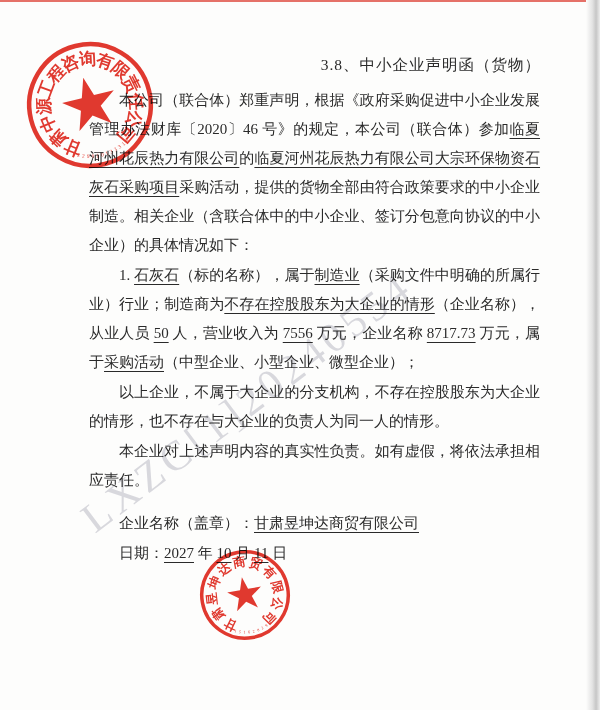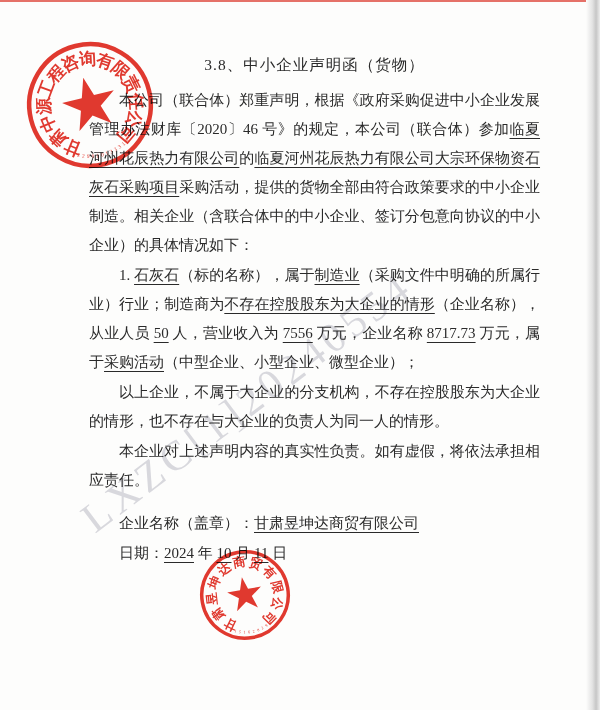--- a/index.html
+++ b/index.html
@@ -15,21 +15,21 @@
   .watermark{
     position:absolute;left:247px;top:402px;
     transform:translate(-50%,-50%) rotate(-37deg);
     font-size:42px;letter-spacing:5px;white-space:nowrap;
     color:#b4b4bf;opacity:.5;z-index:1;
   }
   .content{
     position:absolute;left:88px;top:50px;width:453px;z-index:2;
     font-size:15px;line-height:29px;text-align:justify;
   }
-  .doc-title{font-size:15.5px;font-weight:normal;text-align:center;margin:0 0 7px 0;letter-spacing:1px;}
+  .doc-title{font-size:15.5px;font-weight:normal;text-align:right;margin:0 0 7px 0;letter-spacing:1px;}
   .content p{margin:1px;text-indent:2em;}
   .content p.gap-before{margin-top:14px;}
   .content u{text-decoration-thickness:1px;text-underline-offset:4px;}
   .stamp{position:absolute;z-index:3;color:#df2318;mix-blend-mode:multiply;opacity:.9;}
   .stamp svg{display:block;width:100%;height:100%;overflow:visible;}
   .stamp-top{left:26px;top:41px;width:128px;height:128px;transform:rotate(-14deg);}
   .stamp-bottom{left:199px;top:549px;width:92px;height:92px;transform:rotate(-10deg);}
 </style>
 </head>
 <body>
@@ -41,21 +41,21 @@
 
   <div class="watermark">LXZC[1]20240554</div>
 
   <div class="content">
     <h1 class="doc-title">3.8、中小企业声明函（货物）</h1>
     <p><span>本公司（联合体）郑重声明，根据《政府采购促进中小企业发展管理办法财库〔2020〕46 号》的规定，本公司（联合体）参加</span><u>临夏河州花辰热力有限公司</u><span>的</span><u>临夏河州花辰热力有限公司大宗环保物资石灰石采购项目</u><span>采购活动，提供的货物全部由符合政策要求的中小企业制造。相关企业（含联合体中的中小企业、签订分包意向协议的中小企业）的具体情况如下：</span></p>
     <p><span>1. </span><u>石灰石</u><span>（标的名称），属于</span><u>制造业</u><span>（采购文件中明确的所属行业）行业；制造商为</span><u>不存在控股股东为大企业的情形</u><span>（企业名称），从业人员 </span><u>50</u><span> 人，营业收入为 </span><u>7556</u><span> 万元，企业名称 </span><u>8717.73</u><span> 万元，属于</span><u>采购活动</u><span>（中型企业、小型企业、微型企业）；</span></p>
     <p><span>以上企业，不属于大企业的分支机构，不存在控股股东为大企业的情形，也不存在与大企业的负责人为同一人的情形。</span></p>
     <p><span>本企业对上述声明内容的真实性负责。如有虚假，将依法承担相应责任。</span></p>
     <p class="gap-before"><span>企业名称（盖章）：</span><u>甘肃昱坤达商贸有限公司</u></p>
-    <p><span>日期：</span><u>2024</u><span> 年 </span><u>10</u><span> 月 </span><u>11</u><span> 日</span></p>
+    <p><span>日期：</span><u>2027</u><span> 年 </span><u>10</u><span> 月 </span><u>11</u><span> 日</span></p>
   </div>
 
   <div class="stamp stamp-top">
     <svg id="stamp-top-svg" viewBox="0 0 128 128">
         <circle cx="64" cy="64" r="60.75" fill="none" stroke="currentColor" stroke-width="4.5"></circle>
         <path d="M64.00,36.00L70.29,55.35L90.63,55.35L74.17,67.31L80.46,86.65L64.00,74.70L47.54,86.65L53.83,67.31L37.37,55.35L57.71,55.35Z" fill="currentColor"></path>
         <text x="36.96187839454624" y="101.21478174124758" text-anchor="middle" dominant-baseline="central" font-size="17" font-weight="bold" fill="currentColor" transform="rotate(216 36.96187839454624 101.21478174124758)">甘</text>
         <text x="24.924474984410033" y="88.2714512288821" text-anchor="middle" dominant-baseline="central" font-size="17" font-weight="bold" fill="currentColor" transform="rotate(238.15384615384616 24.924474984410033 88.2714512288821)">肃</text>
         <text x="18.656600277144058" y="71.74442390196376" text-anchor="middle" dominant-baseline="central" font-size="17" font-weight="bold" fill="currentColor" transform="rotate(260.3076923076923 18.656600277144058 71.74442390196376)">中</text>
         <text x="19.083710373853485" y="54.073926948680935" text-anchor="middle" dominant-baseline="central" font-size="17" font-weight="bold" fill="currentColor" transform="rotate(282.46153846153845 19.083710373853485 54.073926948680935)">源</text>

